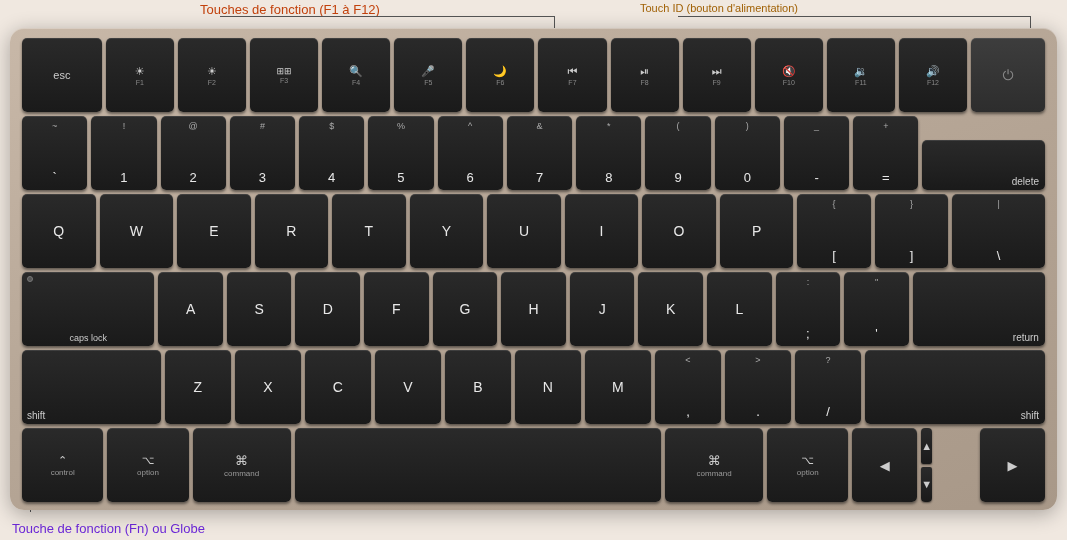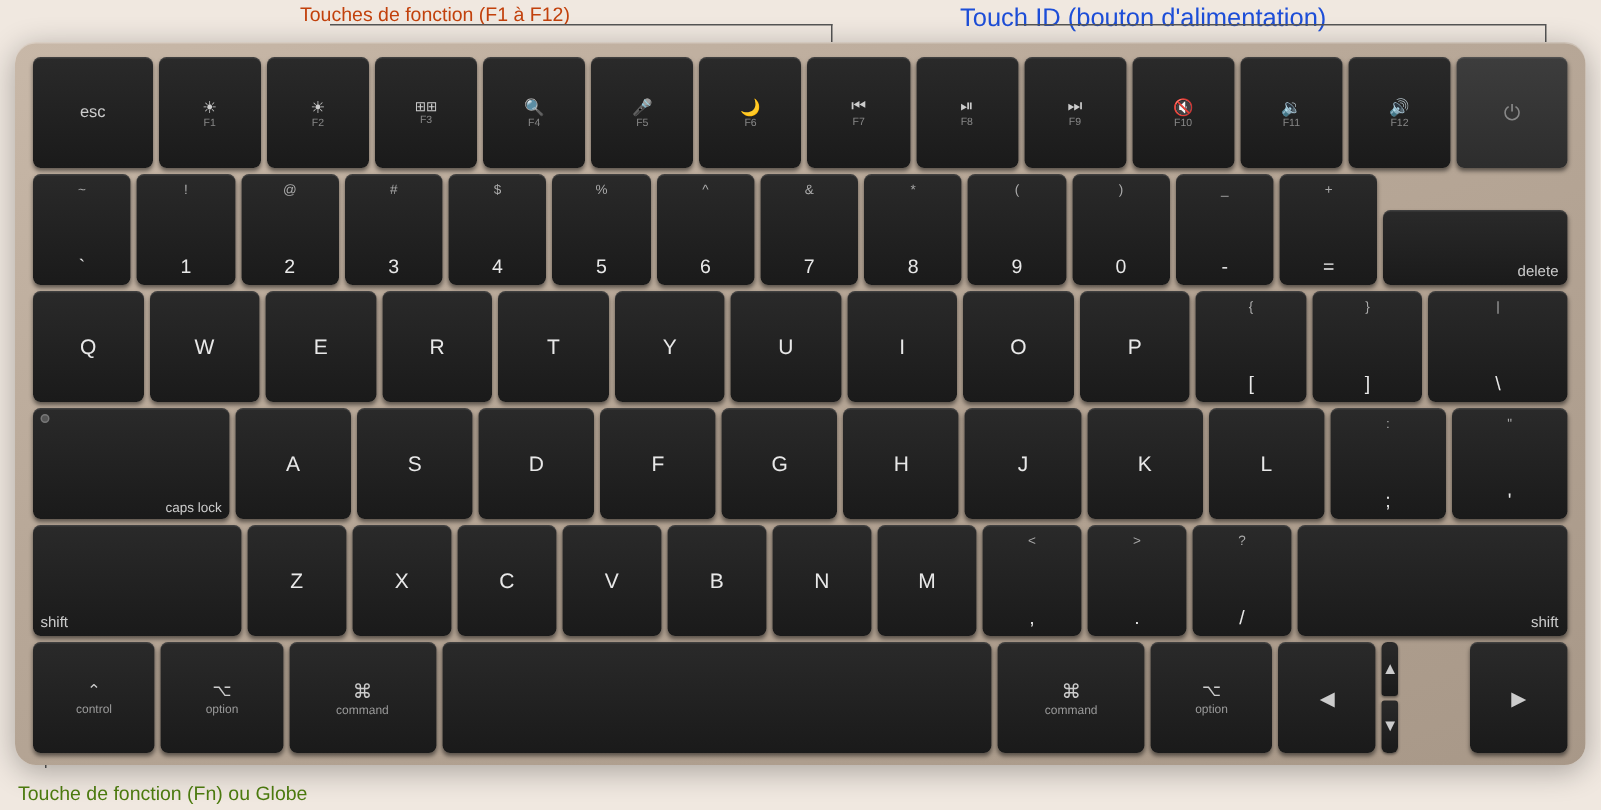--- a/index.html
+++ b/index.html
@@ -26,22 +26,22 @@
       left: 200px;
       font-size: 13px;
       color: #c2410c;
       white-space: nowrap;
     }
 
     .label-touch-id {
       position: absolute;
       top: 2px;
       left: 640px;
-      font-size: 17px;
-      color: #1d4ed8;
+      font-size: 11px;
+      color: #a16207;
       white-space: nowrap;
     }
 
     
     .bracket-line {
       position: absolute;
       top: 16px;
       border-top: 1px solid #555;
     }
 
@@ -279,21 +279,21 @@
 
 <div class="label-function-keys">Touches de fonction (F1 à F12)</div>
 <div class="label-touch-id">Touch ID (bouton d'alimentation)</div>
 
 <div class="bracket-line bracket-line-fkeys" style="position:absolute;top:16px;left:220px;width:335px;border-top:1px solid #555;"></div>
 <div class="bracket-line bracket-line-fkeys-right" style="position:absolute;top:16px;left:554px;width:1px;height:18px;border-left:1px solid #555;"></div>
 
 <div class="bracket-line bracket-line-touchid" style="position:absolute;top:16px;left:678px;width:352px;border-top:1px solid #555;"></div>
 <div class="bracket-line bracket-line-touchid-right" style="position:absolute;top:16px;left:1030px;width:1px;height:18px;border-left:1px solid #555;"></div>
 
-<div class="annotation-fn-globe" style="bottom:4px;left:12px;font-size:13px;color:#4d7c0f;">Touche de fonction (Fn) ou Globe</div>
+<div class="annotation-fn-globe" style="bottom:4px;left:12px;font-size:13px;color:#6d28d9;">Touche de fonction (Fn) ou Globe</div>
 
 <div style="position:absolute;bottom:28px;left:30px;width:1px;height:18px;border-left:1px solid #555;"></div>
 <div style="position:absolute;bottom:28px;left:30px;width:40px;border-top:none;"></div>
 
 <div class="keyboard">
   <div class="keyboard-rows">
 
     <div class="key-row fn-row">
 
       <div class="key key-esc">
@@ -511,21 +511,21 @@
       </div>
       <div class="key key-pipe" style="flex:1.3;">
         <div class="num-key-content">
           <div class="num-key-top">|</div>
           <div class="num-key-bottom">\</div>
         </div>
       </div>
     </div>
 
     <div class="key-row caps-row">
-      <div class="key key-caps" style="flex:1.8;align-items:flex-end;justify-content:flex-end;padding:3px 5px;position:relative;">
+      <div class="key key-caps" style="flex:1.8;align-items:center;justify-content:flex-end;padding:3px 17px;position:relative;">
         <span style="position:absolute;top:4px;left:5px;width:6px;height:6px;background:#555;border-radius:50%;border:1px solid #777;"></span>
         <span style="font-size:9px;color:#ccc;">caps lock</span>
       </div>
       <div class="key">
           <div style="width:100%;height:100%;display:flex;align-items:center;justify-content:center;font-size:14px;color:#e8e8e8;font-weight:500;">A</div>
         </div>
       <div class="key">
           <div style="width:100%;height:100%;display:flex;align-items:center;justify-content:center;font-size:14px;color:#e8e8e8;font-weight:500;">S</div>
         </div>
       <div class="key">
@@ -553,20 +553,23 @@
         <div class="num-key-content">
           <div class="num-key-top">:</div>
           <div class="num-key-bottom">;</div>
         </div>
       </div>
       <div class="key">
         <div class="num-key-content">
           <div class="num-key-top">"</div>
           <div class="num-key-bottom">'</div>
         </div>
+      </div>
+      <div class="key key-return" style="flex:2.2;align-items:flex-end;justify-content:flex-end;padding:3px 6px;">
+        <span style="font-size:10px;color:#ccc;">return</span>
       </div>
     </div>
 
     <div class="key-row shift-row">
       <div class="key key-shift-left" style="flex:2.3;align-items:flex-start;justify-content:flex-end;padding:3px 5px;">
         <span style="font-size:10px;color:#ccc;">shift</span>
       </div>
       <div class="key">
           <div style="width:100%;height:100%;display:flex;align-items:center;justify-content:center;font-size:14px;color:#e8e8e8;font-weight:500;">Z</div>
         </div>

